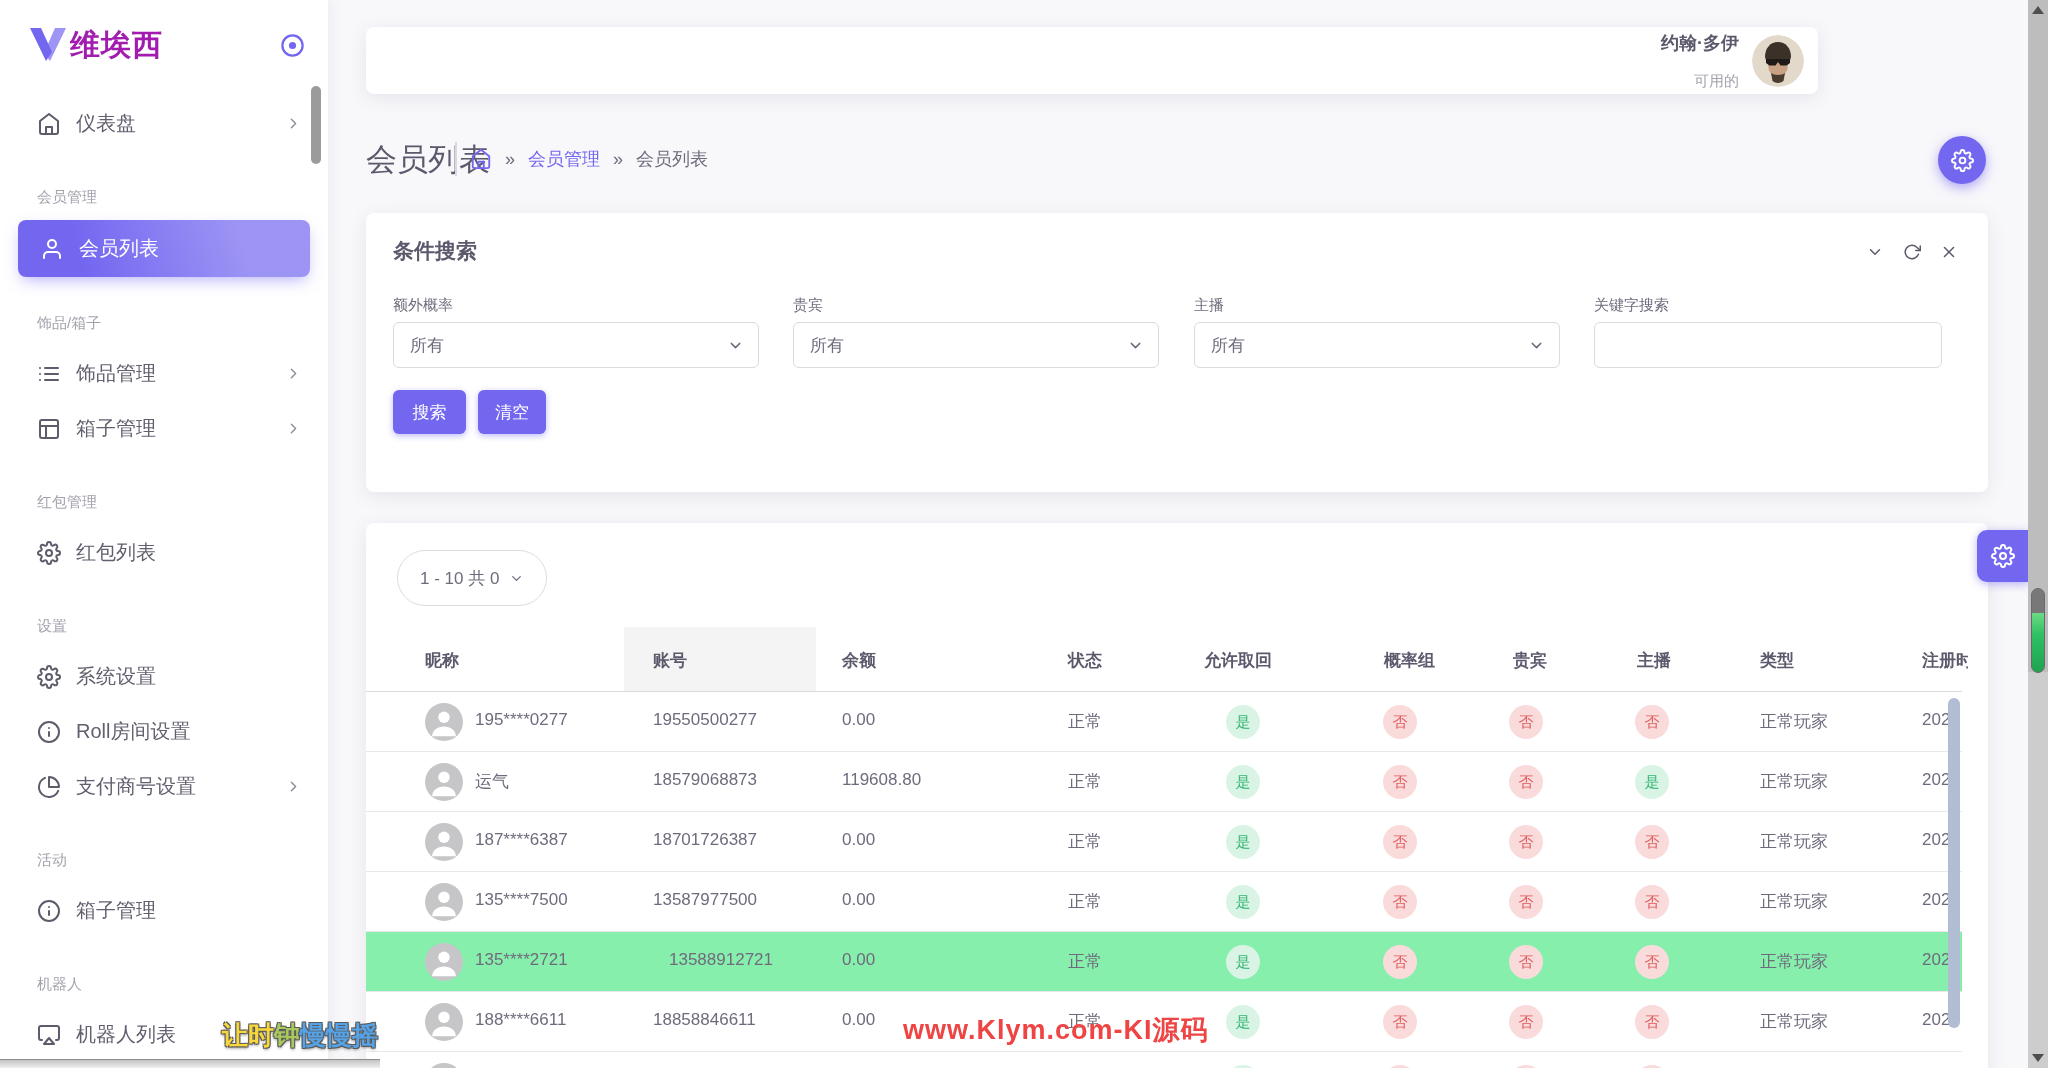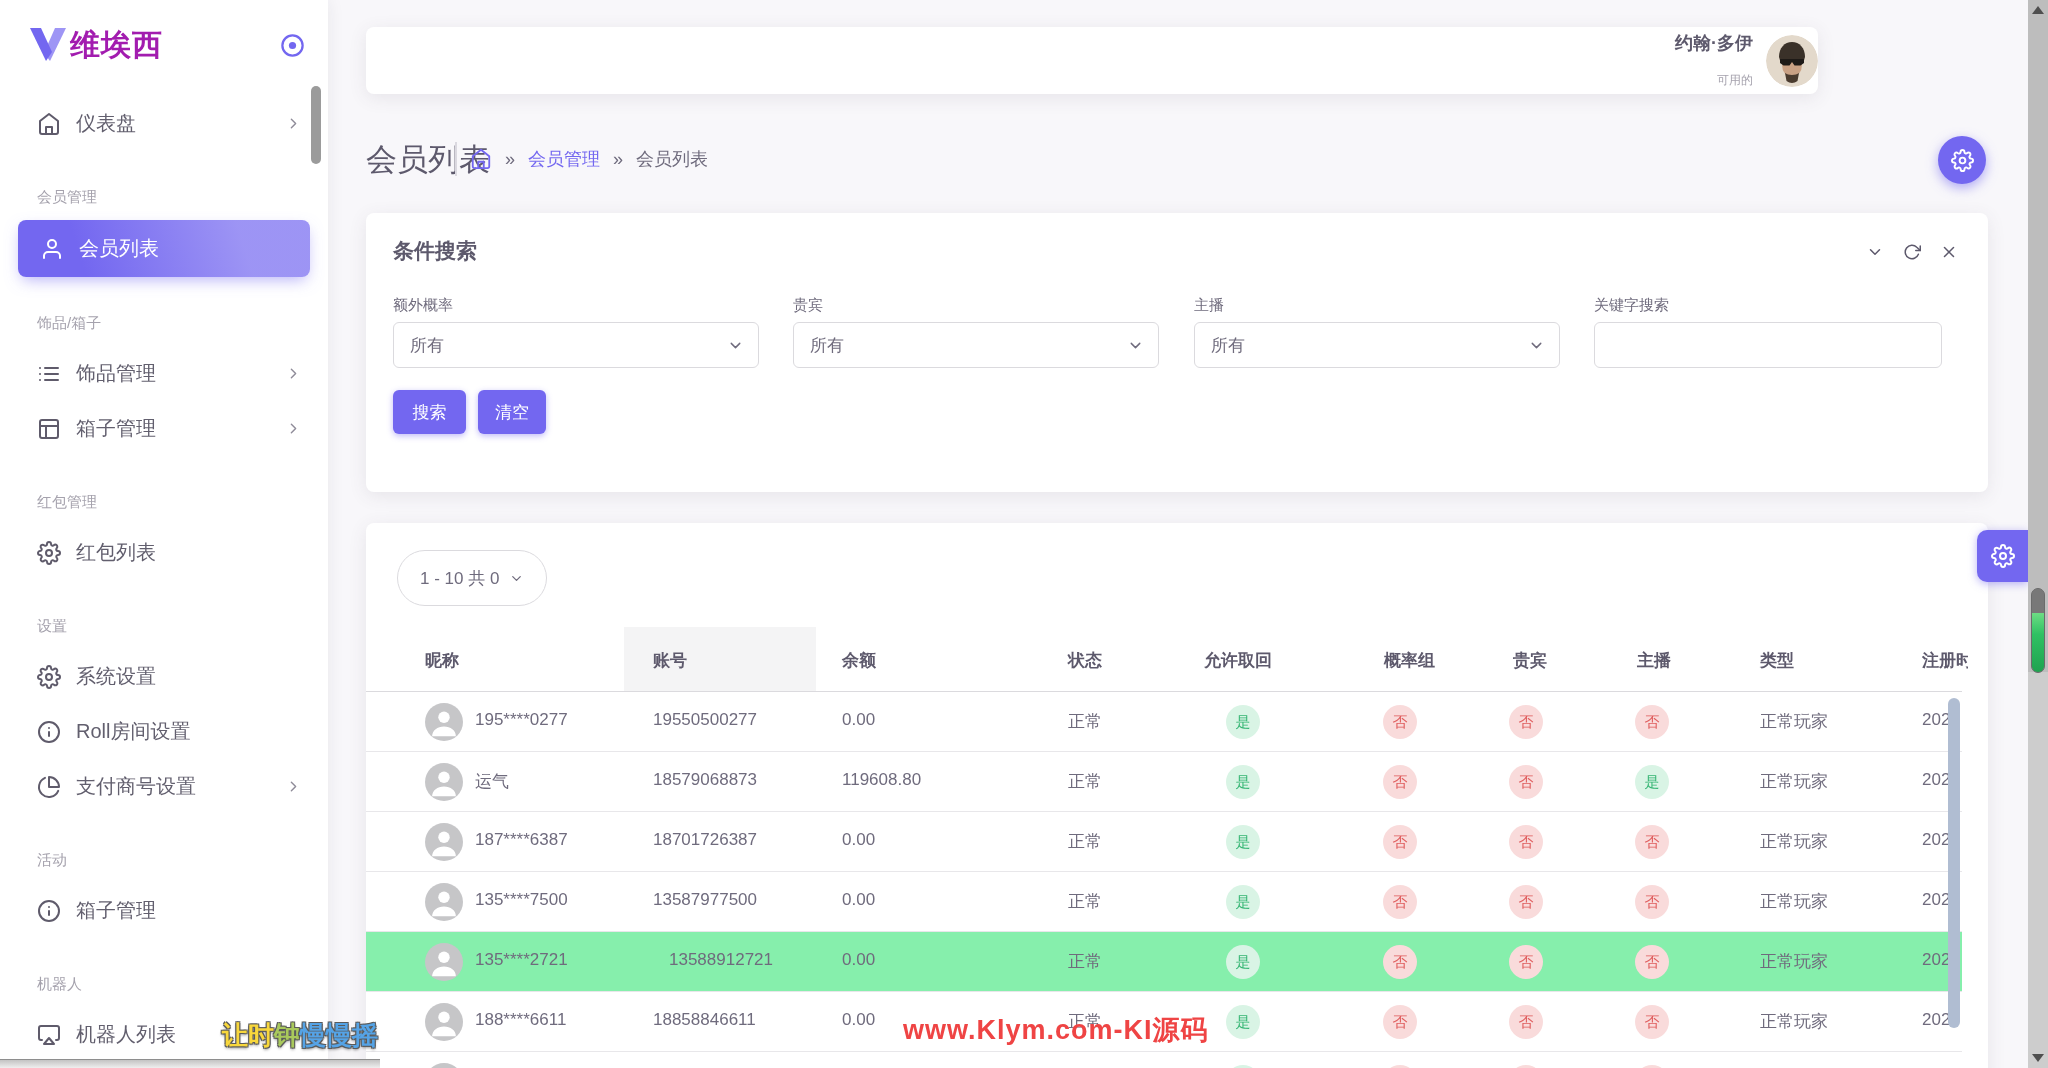--- a/index.html
+++ b/index.html
@@ -27,24 +27,24 @@
   .side-scrollthumb{position:absolute;left:311px;top:86px;width:10px;height:78px;border-radius:5px;background:#9b9b9b;}
   .side-watermark{position:absolute;left:222px;top:1018px;font-size:26px;font-weight:800;white-space:nowrap;z-index:60;
       text-shadow:-1px -1px 0 #5a5a5a,1px -1px 0 #5a5a5a,-1px 1px 0 #5a5a5a,1px 1px 0 #5a5a5a,0 2px 3px rgba(0,0,0,.45);}
   .bottom-strip{position:absolute;left:0;top:1059px;width:380px;height:9px;z-index:55;
       background:linear-gradient(#c3c3c3,#efefef);border-top:1px solid #8e8e8e;}
 
   
   .card{position:absolute;background:#fff;border-radius:8px;box-shadow:0 4px 18px rgba(75,70,92,.1);}
 
   
-  .header-card{left:366px;top:27px;width:1452px;height:67px;display:flex;align-items:center;justify-content:flex-end;}
+  .header-card{left:366px;top:27px;width:1452px;height:67px;display:flex;align-items:center;justify-content:flex-end;padding-right:14px;}
   .user-meta{text-align:right;margin-right:13px;}
   .user-name{font-size:18px;font-weight:700;color:#5d596c;line-height:23px;}
-  .user-status{font-size:12px;color:#a5a2ad;line-height:19px;margin-top:16px;}
+  .user-status{font-size:15px;color:#a5a2ad;line-height:19px;margin-top:16px;}
   .avatar{width:52px;height:52px;border-radius:50%;overflow:hidden;flex:0 0 auto;cursor:pointer;}
 
   
   .page-title{position:absolute;left:366px;top:139px;font-size:31px;font-weight:500;color:#5d596c;}
   .crumb-row{position:absolute;left:455px;top:142px;height:34px;display:flex;align-items:center;gap:13px;}
   .crumb-divider{width:2px;height:34px;background:#dbd9e0;}
   .crumb-home{width:22px;height:22px;color:#7367f0;cursor:pointer;}
   .crumb-sep{font-size:18px;color:#6f6b7d;}
   .crumb-link{font-size:18px;color:#7367f0;cursor:pointer;}
   .crumb-cur{font-size:18px;color:#6f6b7d;}

